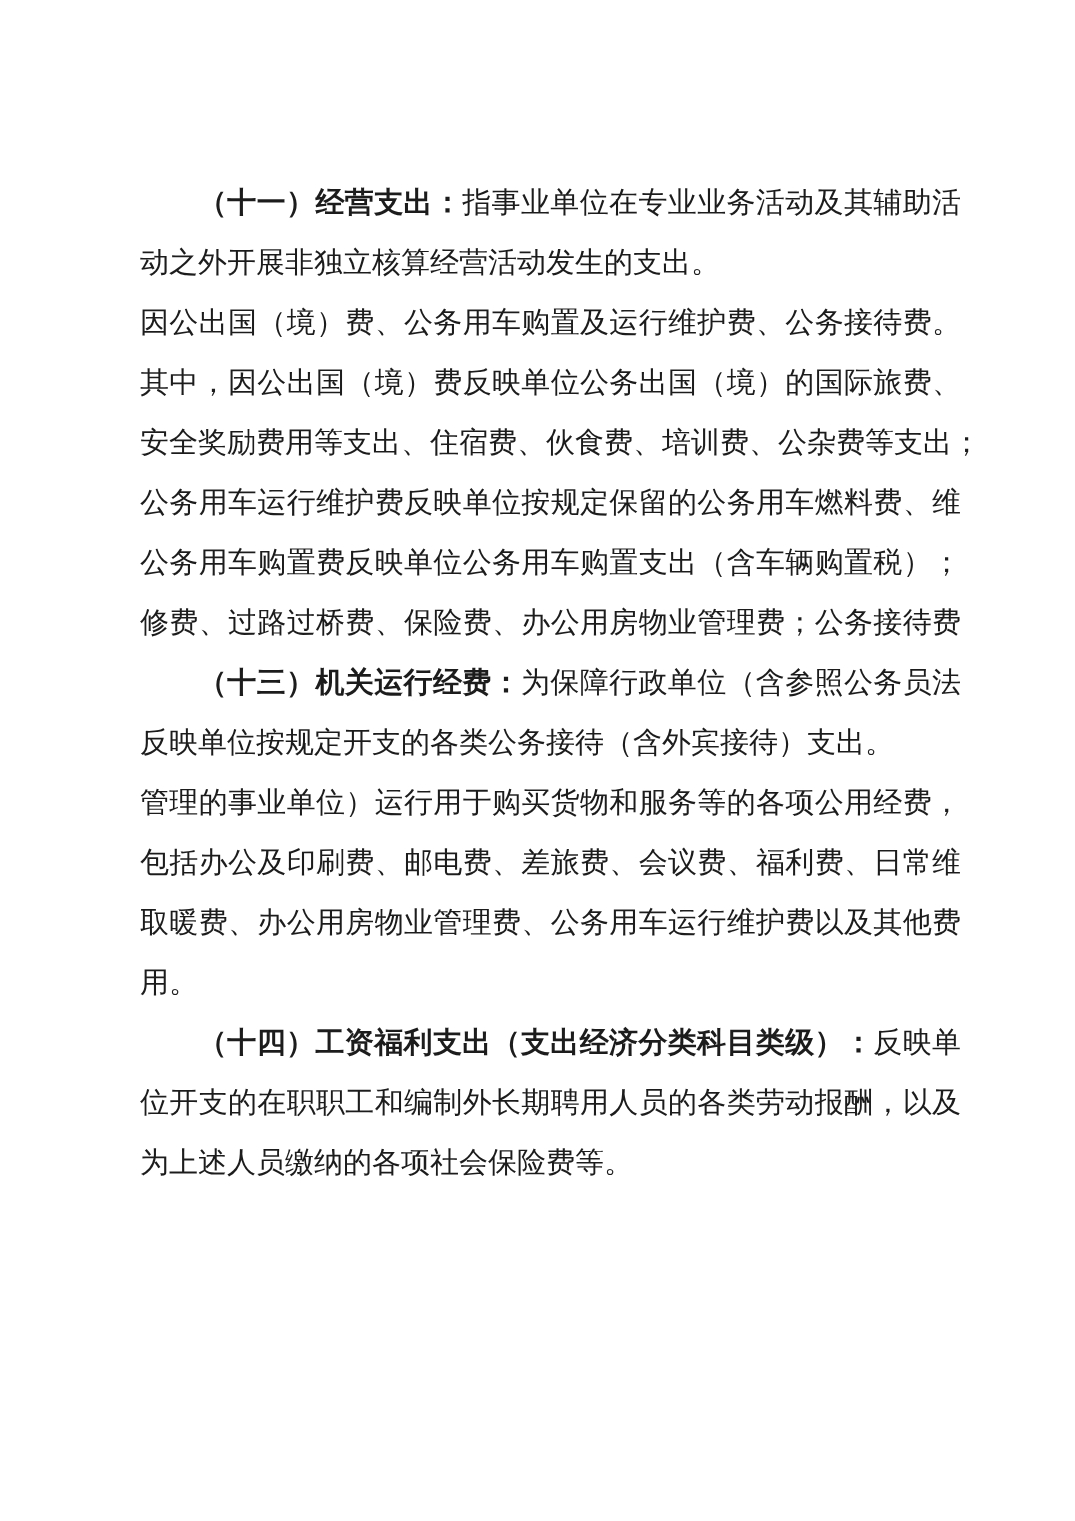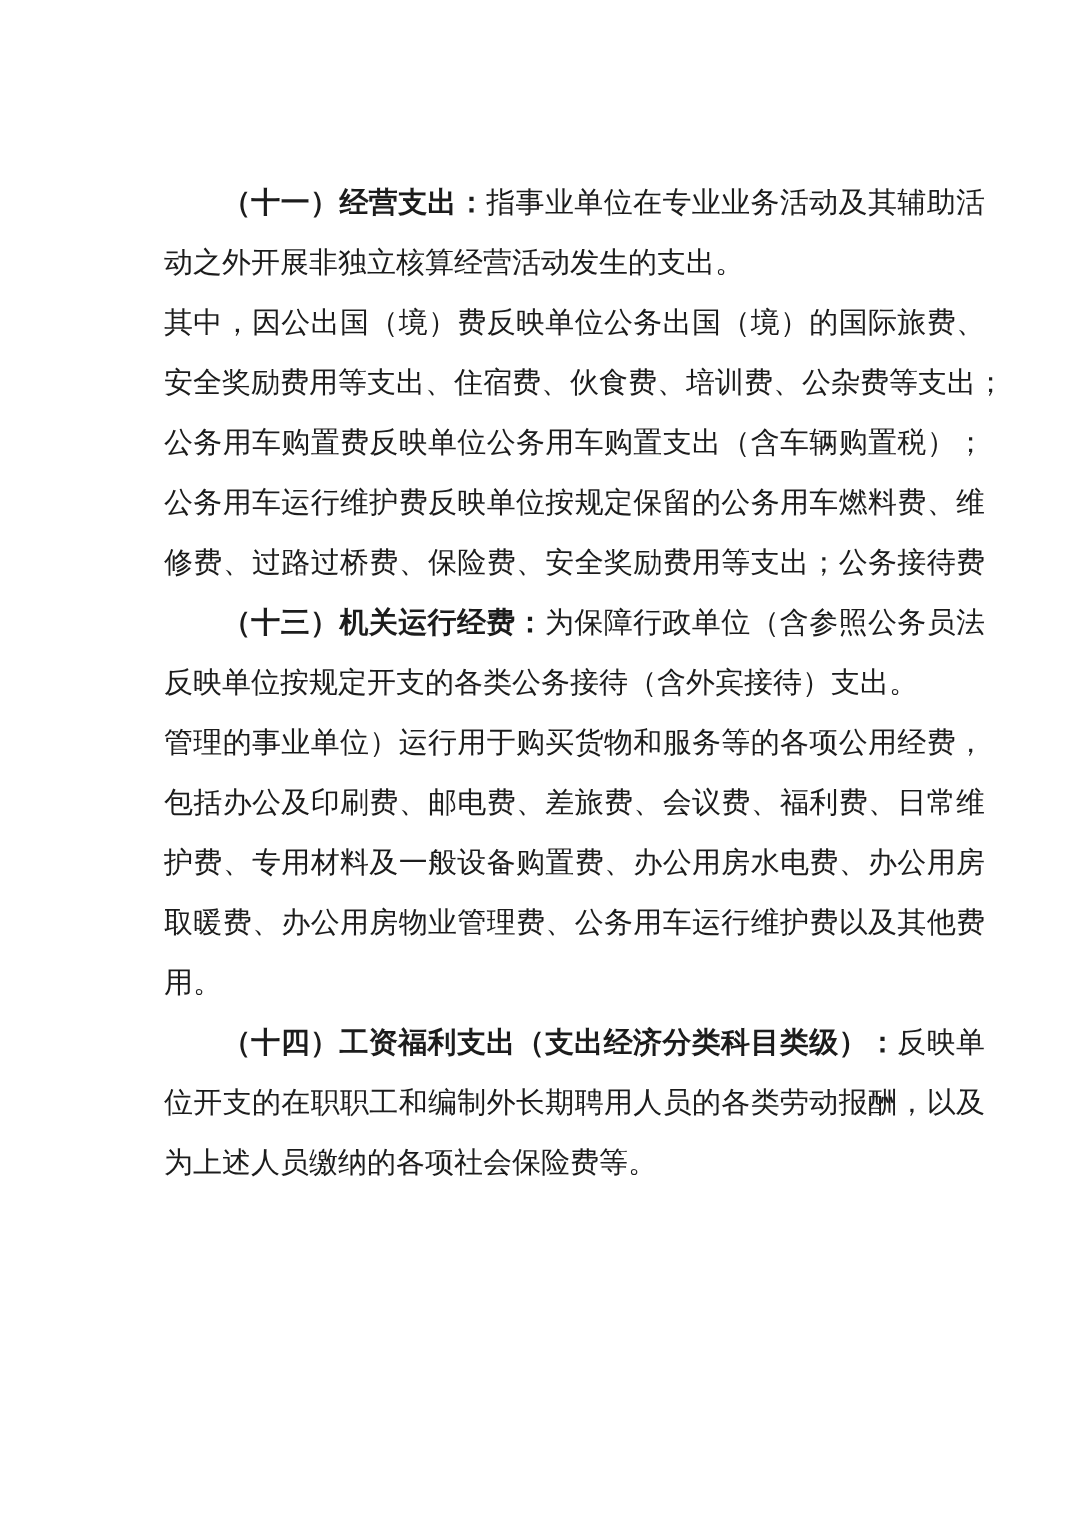--- a/index.html
+++ b/index.html
@@ -14,21 +14,20 @@
     background: #ffffff;
     overflow: hidden;
     font-family: "Liberation Serif", "DejaVu Serif", serif;
     color: #1c1c1c;
   }
   .doc-body {
     position: absolute;
     left: 140px;
     top: 172px;
     width: 821px;
-    margin-left: 24px;
   }
   .line {
     height: 60px;
     line-height: 60px;
     font-size: 29px;
     letter-spacing: 0;
     white-space: nowrap;
     text-align: justify;
     text-align-last: justify;
     -moz-text-align-last: justify;
@@ -44,29 +43,29 @@
   .seg { font-weight: normal; }
   .seg.bold { font-weight: bold; }
 </style>
 </head>
 <body>
 
 <div class="page">
   <div class="doc-body">
       <div class="line indent"><span class="seg bold">（十一）经营支出：</span><span class="seg">指事业单位在专业业务活动及其辅助活</span></div>
       <div class="line last"><span class="seg">动之外开展非独立核算经营活动发生的支出。</span></div>
+      <div class="line"><span class="seg">因公出国（境）费、公务用车购置及运行维护费、公务接待费。</span></div>
       <div class="line"><span class="seg">其中，因公出国（境）费反映单位公务出国（境）的国际旅费、</span></div>
       <div class="line"><span class="seg">安全奖励费用等支出、住宿费、伙食费、培训费、公杂费等支出；</span></div>
+      <div class="line"><span class="seg">公务用车运行维护费反映单位按规定保留的公务用车燃料费、维</span></div>
       <div class="line"><span class="seg">公务用车购置费反映单位公务用车购置支出（含车辆购置税）；</span></div>
-      <div class="line"><span class="seg">公务用车运行维护费反映单位按规定保留的公务用车燃料费、维</span></div>
-      <div class="line"><span class="seg">修费、过路过桥费、保险费、安全奖励费用等支出；公务接待费</span></div>
+      <div class="line"><span class="seg">修费、过路过桥费、保险费、办公用房物业管理费；公务接待费</span></div>
       <div class="line indent"><span class="seg bold">（十三）机关运行经费：</span><span class="seg">为保障行政单位（含参照公务员法</span></div>
       <div class="line last"><span class="seg">反映单位按规定开支的各类公务接待（含外宾接待）支出。</span></div>
       <div class="line"><span class="seg">管理的事业单位）运行用于购买货物和服务等的各项公用经费，</span></div>
       <div class="line"><span class="seg">包括办公及印刷费、邮电费、差旅费、会议费、福利费、日常维</span></div>
-      <div class="line"><span class="seg">护费、专用材料及一般设备购置费、办公用房水电费、办公用房</span></div>
       <div class="line"><span class="seg">取暖费、办公用房物业管理费、公务用车运行维护费以及其他费</span></div>
       <div class="line last"><span class="seg">用。</span></div>
       <div class="line indent"><span class="seg bold">（十四）工资福利支出（支出经济分类科目类级）：</span><span class="seg">反映单</span></div>
       <div class="line"><span class="seg">位开支的在职职工和编制外长期聘用人员的各类劳动报酬，以及</span></div>
       <div class="line last"><span class="seg">为上述人员缴纳的各项社会保险费等。</span></div>
     </div>
 </div>
 
 </body></html>

